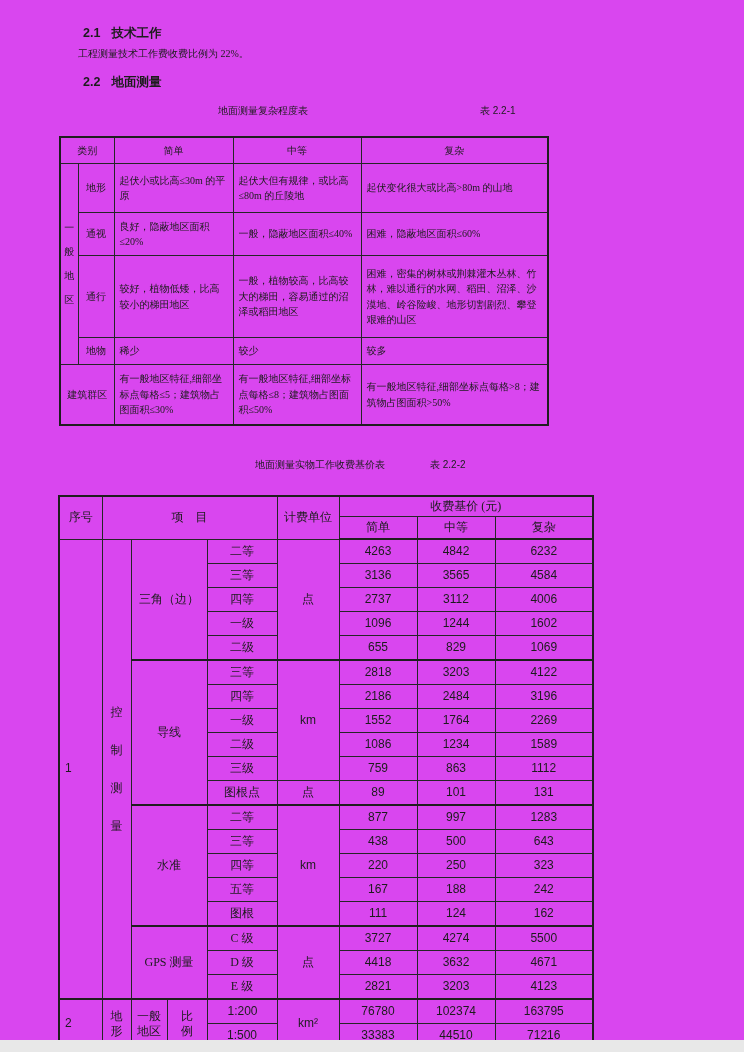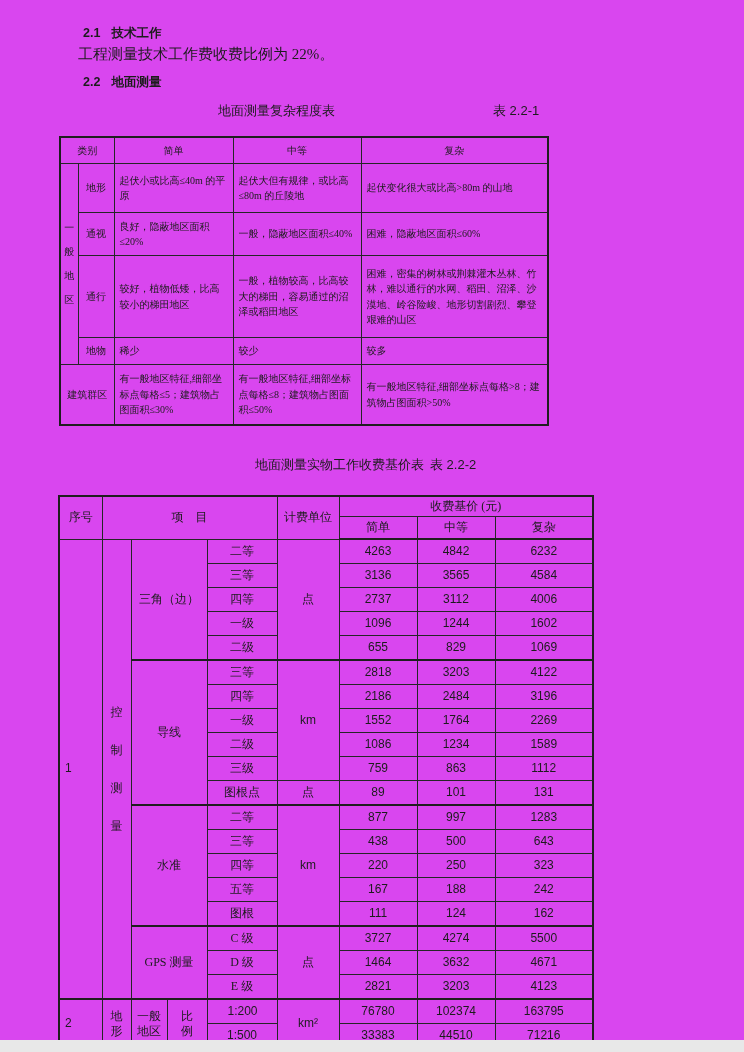--- a/index.html
+++ b/index.html
@@ -5,27 +5,27 @@
   html,body{margin:0;padding:0;background:#e8e8e8;}
   .page{
     position:relative;width:744px;height:1040px;background:#d946ef;
     font-family:"Liberation Serif","DejaVu Serif",serif;color:#1c1c1c;
     overflow:hidden;
   }
   .lat{font-family:"Liberation Sans","DejaVu Sans",sans-serif;}
   .heading{margin:26px 0 0 83px;font-size:12.5px;font-weight:bold;line-height:15px;}
   .heading.h2{margin-top:13px;}
   .sec-no{font-family:"Liberation Sans","DejaVu Sans",sans-serif;margin-right:11px;}
-  .para{margin:5px 0 5px 78px;font-size:15px;line-height:16px;}
-  .cap{position:relative;height:15px;font-size:13px;line-height:15px;}
+  .para{margin:5px 0 5px 78px;font-size:10px;line-height:16px;}
+  .cap{position:relative;height:15px;font-size:10px;line-height:15px;}
   .cap1{margin-top:13px;}
   .cap2{margin-top:31px;}
   .cap .cap-text{position:absolute;}
   .cap1 .cap-text{left:218px;}
-  .cap1 .cap-ref{position:absolute;left:493px;}
+  .cap1 .cap-ref{position:absolute;left:480px;}
   .cap2 .cap-text{left:237px;margin-left:18px;}
   .cap2 .cap-ref{position:absolute;left:430px;}
 
   table{border-collapse:collapse;table-layout:fixed;}
   td{border:1px solid #262626;vertical-align:middle;overflow:hidden;}
 
   
   #t1{margin:18px 0 0 59px;width:488px;font-size:10px;line-height:15.5px;border:2px solid #1e1e1e;}
   #t1 td{padding:2px 5px;}
   #t1 .c{text-align:center;padding:2px 2px;}
@@ -82,21 +82,21 @@
     <tbody>
       <tr class="h-head">
         <td class="c" colspan="2">类别</td>
         <td class="c">简单</td>
         <td class="c">中等</td>
         <td class="c">复杂</td>
       </tr>
       <tr class="h-dx">
         <td class="c" rowspan="4"><span class="vstack">一般地区</span></td>
         <td class="c">地形</td>
-        <td class="desc">起伏小或比高≤40m 的平原</td>
+        <td class="desc">起伏小或比高≤30m 的平原</td>
         <td class="desc">起伏大但有规律，或比高≤80m 的丘陵地</td>
         <td class="desc">起伏变化很大或比高&gt;80m 的山地</td>
       </tr>
       <tr class="h-ts">
         <td class="c">通视</td>
         <td class="desc">良好，隐蔽地区面积≤20%</td>
         <td class="desc">一般，隐蔽地区面积≤40%</td>
         <td class="desc">困难，隐蔽地区面积≤60%</td>
       </tr>
       <tr class="h-tx">
@@ -259,21 +259,21 @@
       <tr class="sep">
         <td colspan="2" rowspan="3">GPS 测量</td>
         <td>C 级</td>
         <td class="unit" rowspan="3">点</td>
         <td class="num">3727</td>
         <td class="num">4274</td>
         <td class="num">5500</td>
       </tr>
       <tr>
         <td>D 级</td>
-        <td class="num">1464</td>
+        <td class="num">4418</td>
         <td class="num">3632</td>
         <td class="num">4671</td>
       </tr>
       <tr>
         <td>E 级</td>
         <td class="num">2821</td>
         <td class="num">3203</td>
         <td class="num">4123</td>
       </tr>
       <tr class="sep">

